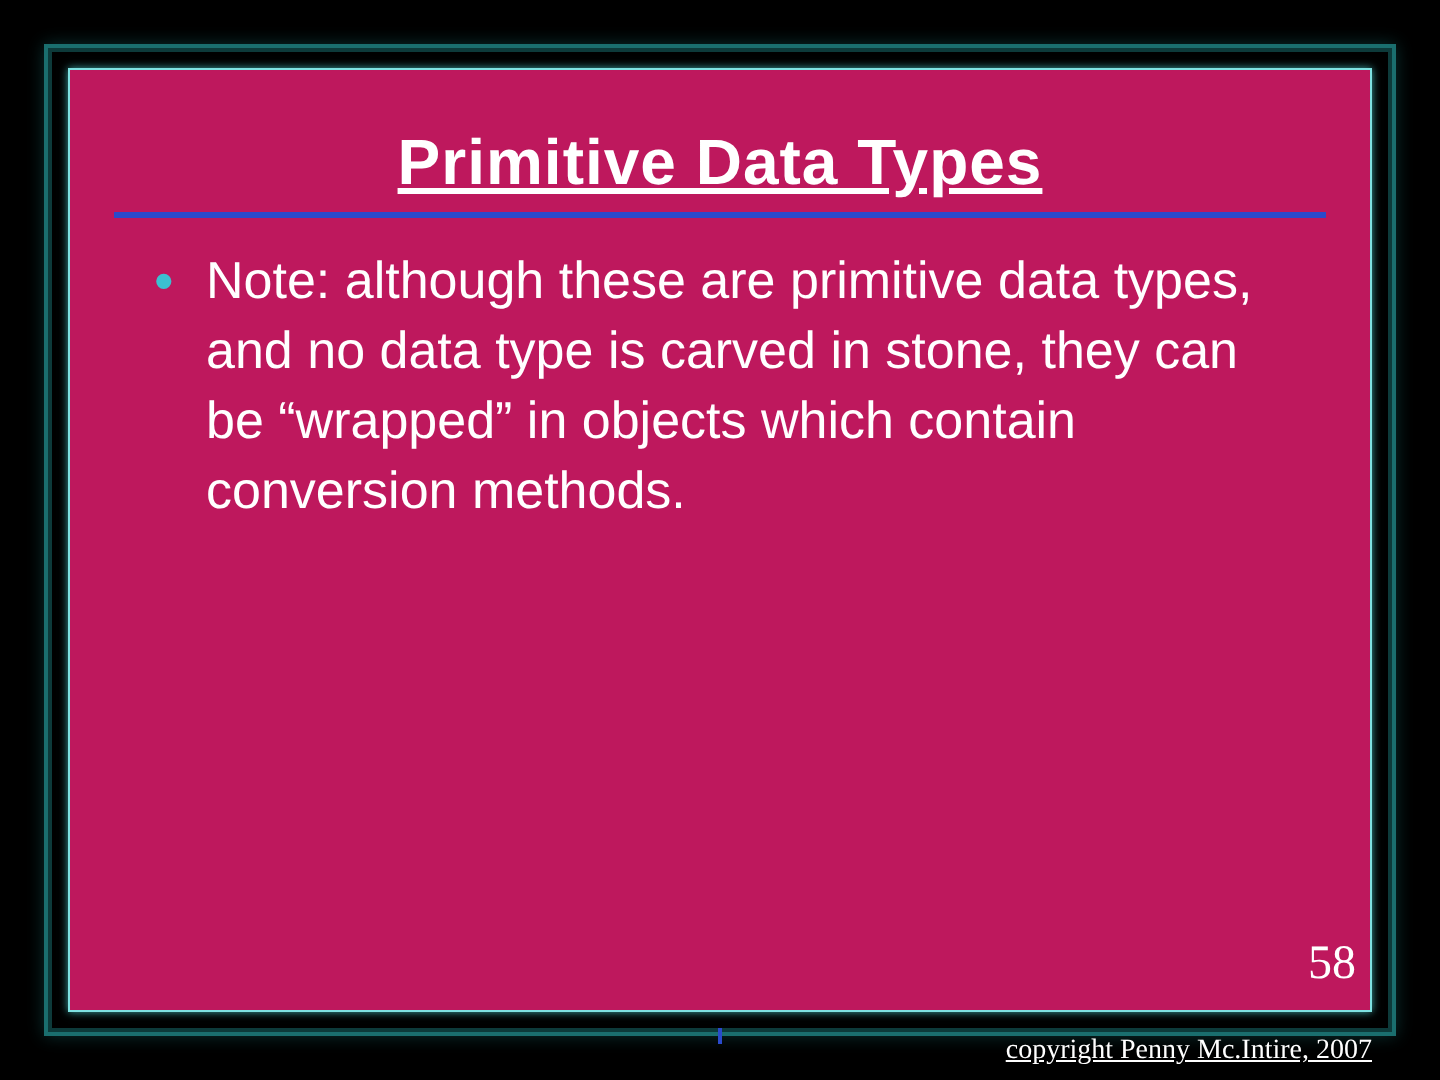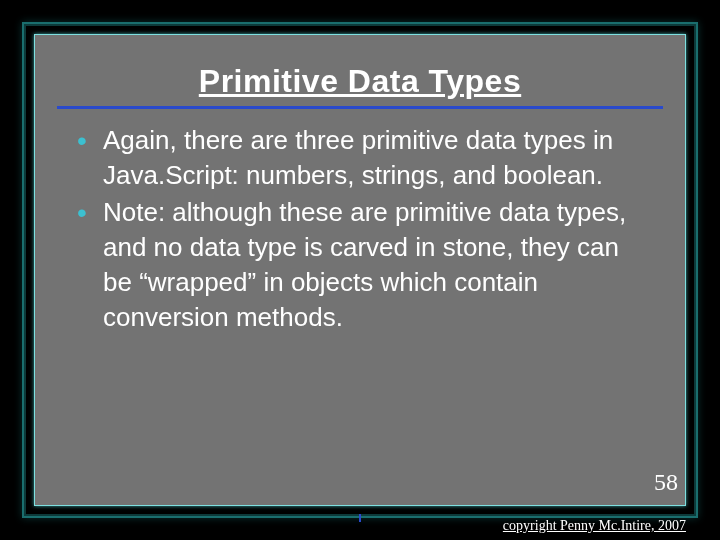--- a/index.html
+++ b/index.html
@@ -14,21 +14,21 @@
     left: 22px; top: 22px; right: 22px; bottom: 22px;
     border: 2px solid #1a6e6e;
     box-shadow: 0 0 0 2px #0d3a3a inset, 0 0 8px #0a3030;
     background: #000;
   }
   .frame-inner {
     position: absolute;
     left: 10px; top: 10px; right: 10px; bottom: 10px;
     border: 1px solid #7ee0e0;
     box-shadow: 0 0 4px #3aa0a0;
-    background: #737373;
+    background: #be185d;
     padding: 28px 32px 12px 32px;
   }
   .title {
     text-align: center;
     color: #fff;
     font-weight: bold;
     font-size: 32px;
     line-height: 1.15;
     text-decoration: underline;
     text-decoration-color: #fff;
@@ -94,21 +94,20 @@
 </style>
 </head>
 <body>
 
 <div class="frame-outer">
   <div class="frame-inner">
     <h1 class="title">Primitive Data Types</h1>
     <hr class="title-rule">
     <div class="body">
       <ul class="bullets">
-        <li>Again, there are three primitive data types in Java.Script: numbers, strings, and boolean.</li>
         <li>Note: although these are primitive data types, and no data type is carved in stone, they can be “wrapped” in objects which contain conversion methods.</li>
       </ul>
     </div>
   </div>
 </div>
 
 <div class="page-number">58</div>
 <div class="bottom-accent"></div>
 <div class="copyright">copyright Penny Mc.Intire, 2007</div>
 

